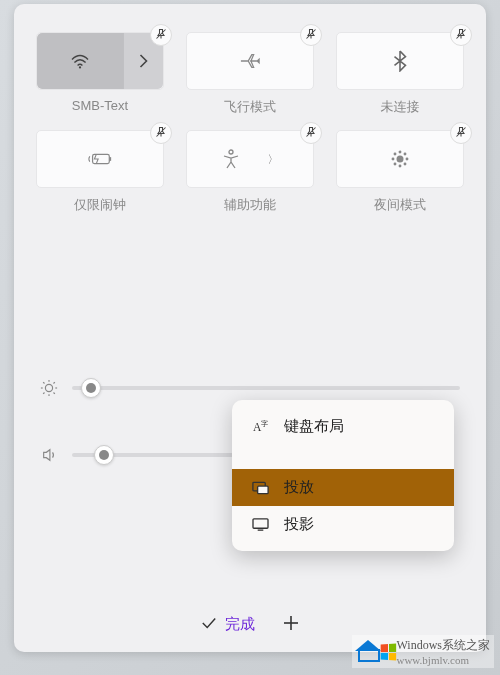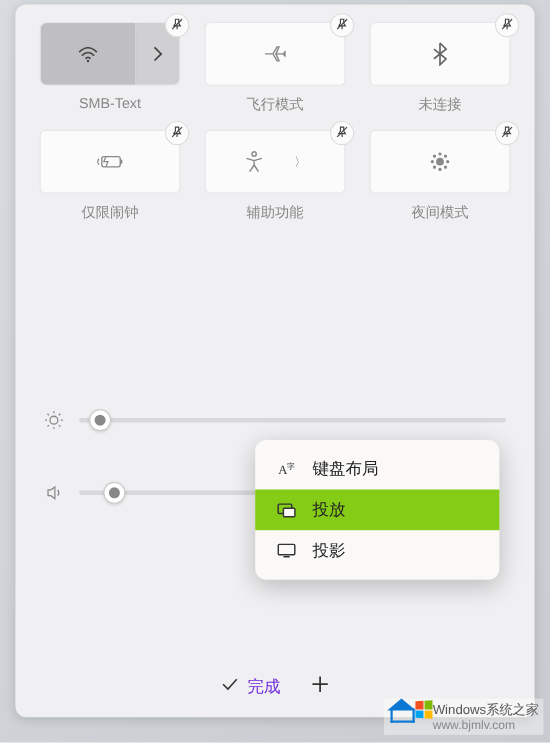--- a/index.html
+++ b/index.html
@@ -11,21 +11,21 @@
       overflow: hidden;
       position: relative;
     }
     .panel {
       position: absolute;
       top: 4px; left: 14px;
       width: 472px; height: 648px;
       background: #f0f0f2;
       border-radius: 10px;
       box-shadow: 0 2px 10px rgba(0,0,0,0.15);
-      padding: 16px 22px 18px 22px;
+      padding: 28px 22px 18px 22px;
       display: flex; flex-direction: column;
     }
     .grid {
       display: grid;
       grid-template-columns: repeat(3, 1fr);
       gap: 14px 22px;
       margin-bottom: 30px;
     }
     .tile-wrap { display: flex; flex-direction: column; align-items: center; position: relative; }
     .tile {
@@ -103,34 +103,35 @@
       box-shadow: 0 6px 22px rgba(0,0,0,.22);
       padding: 8px 0;
       z-index: 10;
     }
     .popup-item {
       display: flex; align-items: center; gap: 14px;
       padding: 9px 18px;
       font-size: 15px; color: #222;
       cursor: pointer;
     }
-    .popup-item.selected { background: #84cc16; }
+    .popup-item.selected { background: #a16207; margin-top: 24px; }
     .popup-item .picon { width: 20px; display: flex; justify-content: center; color: #333; }
     .footer {
       display: flex; justify-content: center; align-items: center; gap: 28px;
       padding-top: 16px;
       font-size: 15px; color: #6d28d9;
     }
     .footer-btn { display: flex; align-items: center; gap: 8px; cursor: pointer; }
     .watermark {
       position: absolute; bottom: 7px; right: 6px;
-      display: flex; align-items: flex-start; gap: 0;
+      display: flex; align-items: center; gap: 0;
       font-size: 12px; color: #555;
       background: rgba(255,255,255,.4);
       padding: 2px 4px;
+      font-family: Liberation Serif, serif;
     }
     .watermark .url { font-size: 11px; color: #888; display: block; }
     .winlogo {
       display: inline-grid;
       grid-template-columns: 1fr 1fr; grid-template-rows: 1fr 1fr;
       gap: 1px; width: 16px; height: 16px;
       transform: perspective(40px) rotateY(-15deg);
     }
     .winlogo span:nth-child(1){background:#f25022;}
     .winlogo span:nth-child(2){background:#7fba00;}

